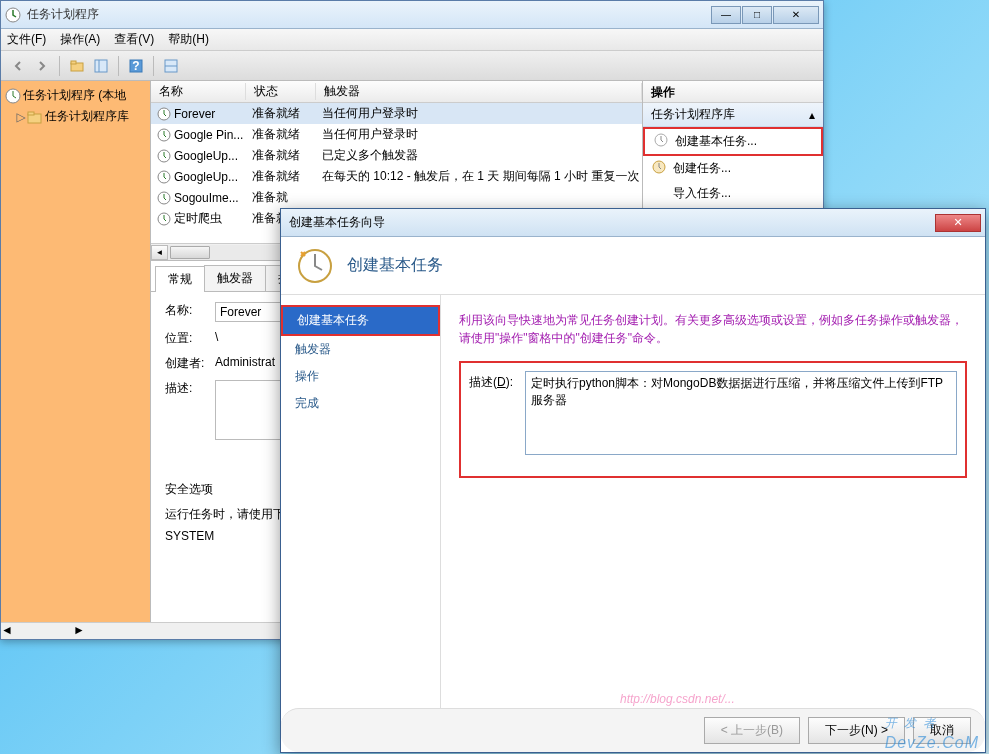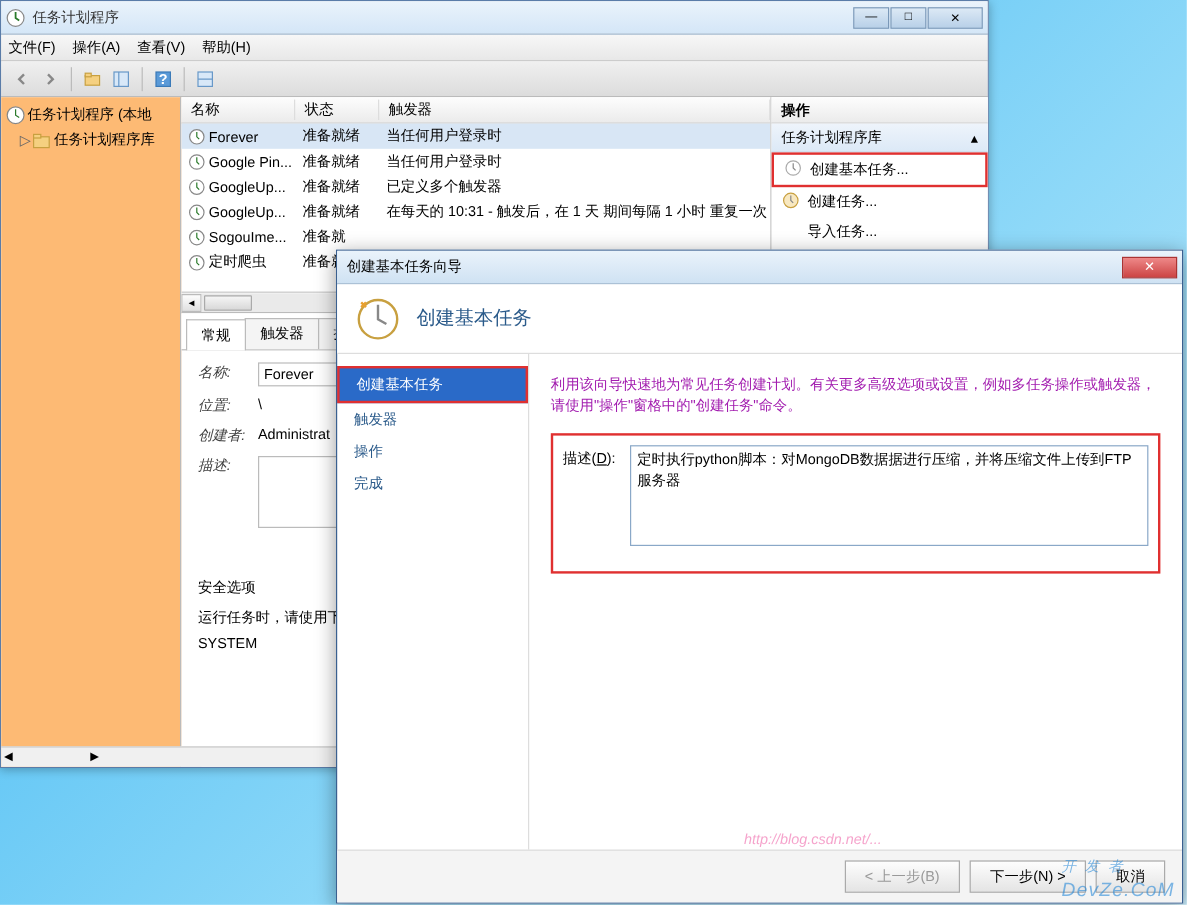--- a/index.html
+++ b/index.html
@@ -45,21 +45,21 @@
 .hscroll .sbtn { width: 17px; height: 15px; background: linear-gradient(#fdfdfd,#e0e0e0); border: 1px solid #bbb; display: flex; align-items: center; justify-content: center; font-size: 8px; }
 .hscroll .strack { flex: 1; height: 15px; background: #eaeaea; position: relative; }
 .hscroll .sthumb { position: absolute; height: 13px; top: 1px; background: linear-gradient(#f5f5f5,#d8d8d8); border: 1px solid #aaa; border-radius: 1px; }
 
 .detail-panel { flex: 1; overflow: hidden; position: relative; }
 .detail-tabs { display: flex; background: #fff; border-bottom: 1px solid #bbb; padding: 4px 4px 0; }
 .dtab { padding: 4px 12px; border: 1px solid #bbb; border-bottom: none; background: #f4f4f4; margin-right: -1px; cursor: pointer; }
 .dtab.active { background: #fff; position: relative; top: 1px; }
 .detail-content { padding: 10px 14px; }
 .drow { display: flex; margin-bottom: 8px; align-items: flex-start; }
-.dlabel { width: 50px; color: #404040; font-style: italic; }
+.dlabel { width: 50px; color: #000000; }
 .dval { flex: 1; }
 .dval input { width: 100%; border: 1px solid #bbb; padding: 2px 4px; }
 
 .actions-panel { width: 180px; background: #fff; }
 .actions-header { height: 22px; background: linear-gradient(#fdfdfd, #ebebeb); border-bottom: 1px solid #ccc; padding: 3px 8px; font-weight: bold; }
 .actions-section { background: linear-gradient(#eef4fb, #dce9f7); padding: 3px 8px; border-bottom: 1px solid #c8d8ea; display: flex; justify-content: space-between; align-items: center; }
 .action-item { padding: 4px 8px 4px 30px; cursor: pointer; position: relative; }
 .action-item .aicon { position: absolute; left: 8px; top: 3px; width: 16px; height: 16px; }
 .red-box { border: 2px solid #e03030; }
 
@@ -76,21 +76,21 @@
 .wnav-item { padding: 5px 14px; cursor: pointer; color: #2a5a8a; }
 .wnav-item.active { background: #2a6ac8; color: #fff; }
 .wizard-content { flex: 1; padding: 16px 18px; }
 .wdesc { color: #a21caf; margin-bottom: 14px; line-height: 1.5; }
 .wfield { display: flex; margin-bottom: 10px; }
 .wflabel { width: 56px; padding-top: 3px; }
 .wflabel u { text-decoration: underline; }
 .wfinput { flex: 1; }
 .wfinput input { width: 100%; border: 1px solid #8aa8c8; padding: 3px 5px; }
 .wfinput textarea { width: 100%; height: 84px; border: 1px solid #8aa8c8; padding: 3px 5px; resize: none; font-family: inherit; }
-.wizard-footer { height: 44px; border-top: 1px solid #ddd; display: flex; justify-content: flex-end; align-items: center; padding: 0 14px; gap: 8px; background: #f4f4f4; }
+.wizard-footer { height: 44px; border-top: 1px solid #ddd; display: flex; justify-content: flex-end; align-items: center; padding: 0 14px; gap: 8px; background: #f4f4f4; border-radius: 18px; }
 .wbtn { padding: 4px 16px; border: 1px solid #aaa; background: linear-gradient(#fdfdfd,#e4e4e4); cursor: pointer; }
 .wbtn:disabled { color: #999; }
 
 .bottom-hscroll { position: absolute; bottom: 0; left: 0; right: 0; height: 17px; background: #f0f0f0; border-top: 1px solid #ccc; display: flex; }
 
 
 .watermark { position: absolute; bottom: 2px; right: 10px; font-size: 28px; font-style: italic; color: #2a8ad8; opacity: 0.6; font-family: Georgia, serif; white-space: nowrap; letter-spacing: 2px; }
 .watermark .sub { font-size: 16px; display: block; letter-spacing: 1px; }
 .faded-url { position: absolute; bottom: 48px; left: 620px; color: #ec4899; font-size: 12px; font-style: italic; opacity: 0.5; }
 </style>
@@ -219,21 +219,21 @@
             </div>
             <div class="task-row">
               <div class="td-name">
                 <svg class="clock-icon" viewBox="0 0 14 14">
                   <circle cx="7" cy="7" r="6" fill="#fff" stroke="#888"></circle>
                   <path d="M7 3v4l2 2" stroke="#2a7a2a" fill="none"></path>
                 </svg>
                 <span>GoogleUp...</span>
               </div>
               <div class="td-status">准备就绪</div>
-              <div class="td-trigger">在每天的 10:31 - 触发后，在 1 天 期间每隔 1 小时 重复一次</div>
+              <div class="td-trigger">在每天的 10:12 - 触发后，在 1 天 期间每隔 1 小时 重复一次</div>
             </div>
             <div class="task-row">
               <div class="td-name">
                 <svg class="clock-icon" viewBox="0 0 14 14">
                   <circle cx="7" cy="7" r="6" fill="#fff" stroke="#888"></circle>
                   <path d="M7 3v4l2 2" stroke="#2a7a2a" fill="none"></path>
                 </svg>
                 <span>SogouIme...</span>
               </div>
               <div class="td-status">准备就</div>

